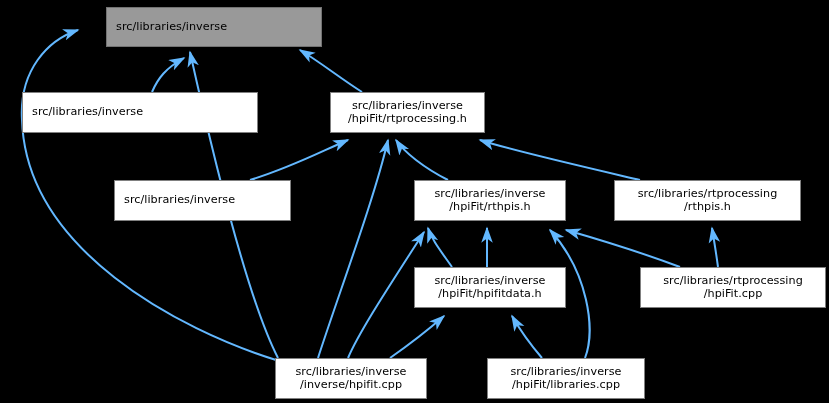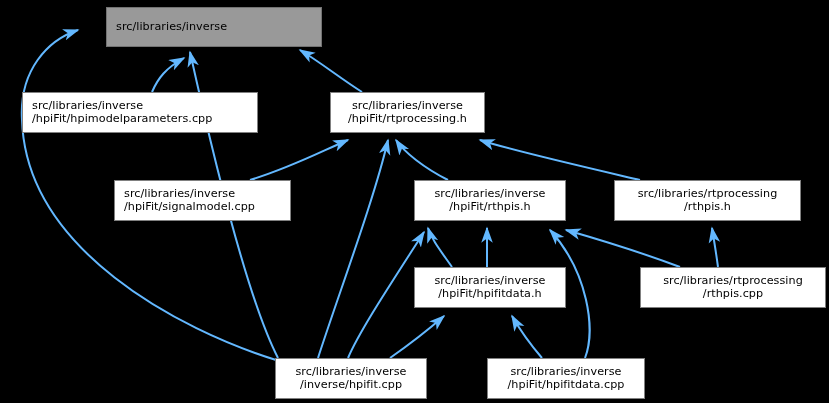--- a/index.html
+++ b/index.html
@@ -43,48 +43,46 @@
         <path d="M 390,358 C 410,344 428,330 444,316" fill="none" stroke="#63b8ff" stroke-width="2" marker-end="url(#ah)"></path>
         <path d="M 542,358 C 530,344 520,330 512,316" fill="none" stroke="#63b8ff" stroke-width="2" marker-end="url(#ah)"></path>
       </g>
   </svg>
   <div id="node-layer">
       <div class="node root left" style="left: 106px; top: 7px; width: 216px; height: 40px;">
         <span class="l1">src/libraries/inverse</span>
       </div>
       <div class="node left" style="left: 22px; top: 92px; width: 236px; height: 41px;">
         <span class="l1">src/libraries/inverse</span>
-        <span class="l2">/hpiFit/hpimodelparameters.cpp</span>
       </div>
       <div class="node" style="left: 330px; top: 92px; width: 155px; height: 41px;">
         <span class="l1">src/libraries/inverse</span>
         <span class="l2">/hpiFit/rtprocessing.h</span>
       </div>
       <div class="node left" style="left: 114px; top: 180px; width: 177px; height: 41px;">
         <span class="l1">src/libraries/inverse</span>
-        <span class="l2">/hpiFit/signalmodel.cpp</span>
       </div>
       <div class="node" style="left: 414px; top: 180px; width: 152px; height: 41px;">
         <span class="l1">src/libraries/inverse</span>
         <span class="l2">/hpiFit/rthpis.h</span>
       </div>
       <div class="node" style="left: 614px; top: 180px; width: 187px; height: 41px;">
         <span class="l1">src/libraries/rtprocessing</span>
         <span class="l2">/rthpis.h</span>
       </div>
       <div class="node" style="left: 414px; top: 267px; width: 152px; height: 41px;">
         <span class="l1">src/libraries/inverse</span>
         <span class="l2">/hpiFit/hpifitdata.h</span>
       </div>
       <div class="node" style="left: 640px; top: 267px; width: 186px; height: 41px;">
         <span class="l1">src/libraries/rtprocessing</span>
-        <span class="l2">/rthpis.cpp</span>
+        <span class="l2">/hpiFit.cpp</span>
       </div>
       <div class="node" style="left: 275px; top: 358px; width: 152px; height: 41px;">
         <span class="l1">src/libraries/inverse</span>
         <span class="l2">/inverse/hpifit.cpp</span>
       </div>
       <div class="node" style="left: 487px; top: 358px; width: 158px; height: 41px;">
         <span class="l1">src/libraries/inverse</span>
-        <span class="l2">/hpiFit/hpifitdata.cpp</span>
+        <span class="l2">/hpiFit/libraries.cpp</span>
       </div>
     </div>
 </div>
 
 </body></html>

